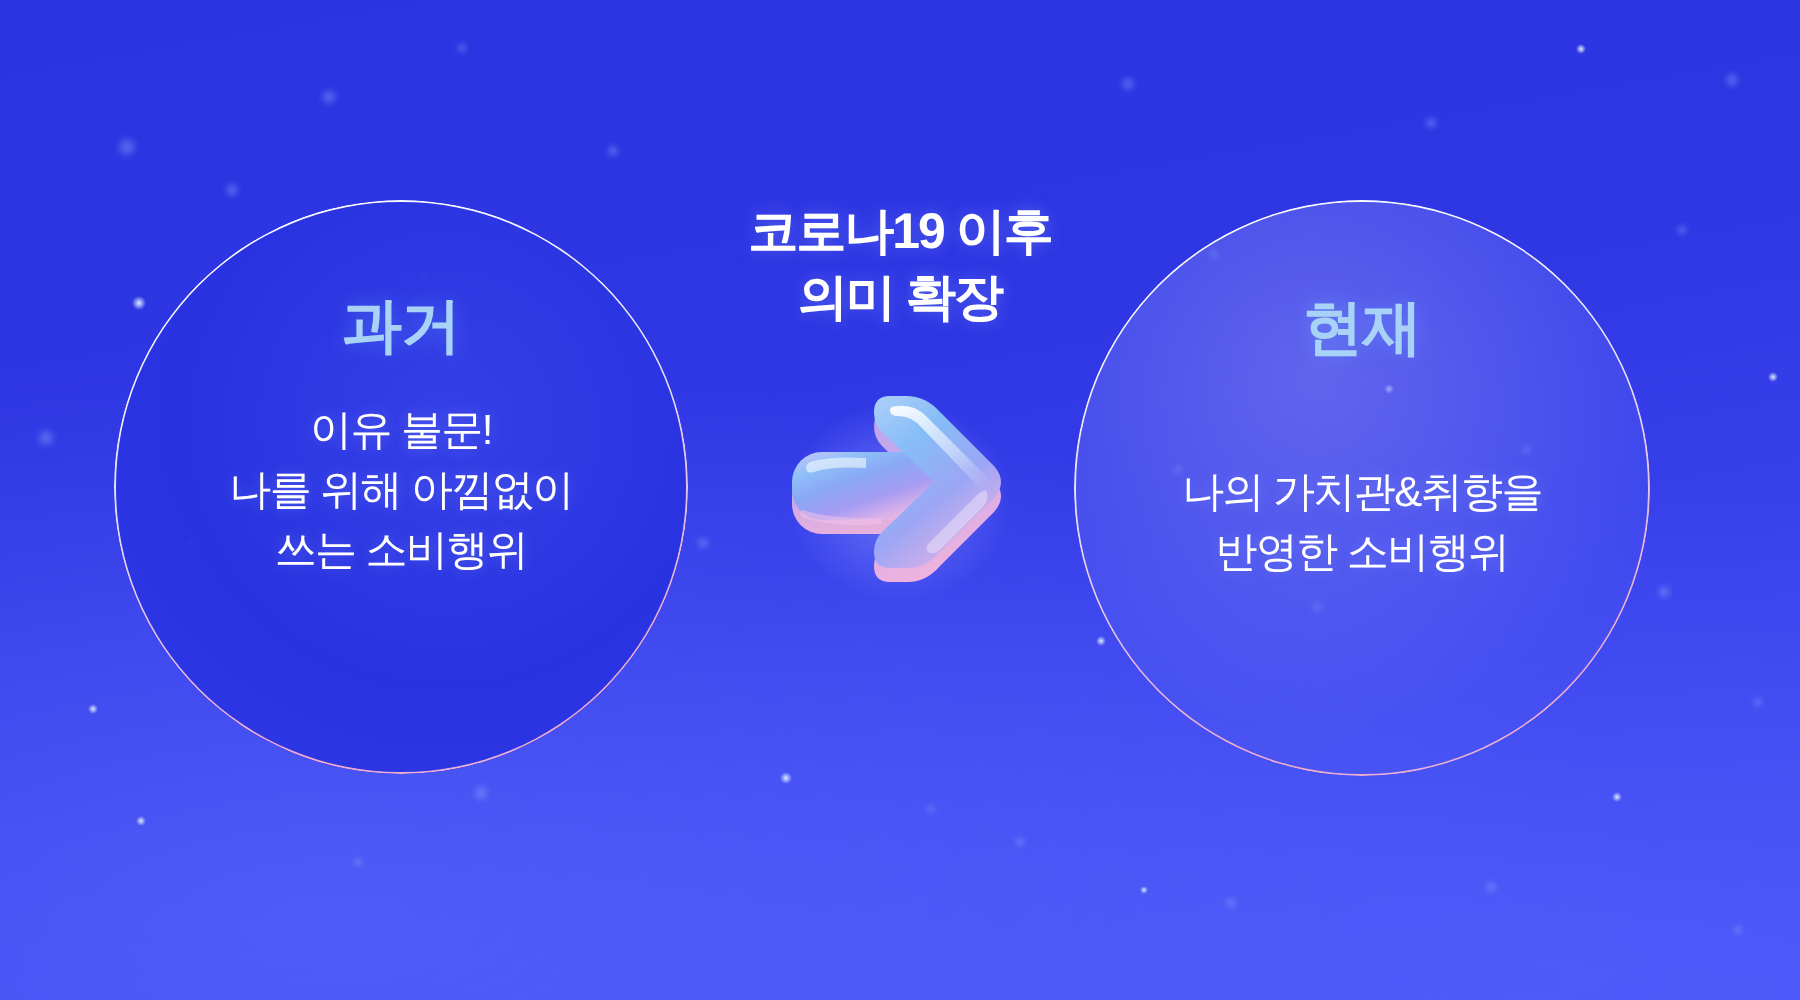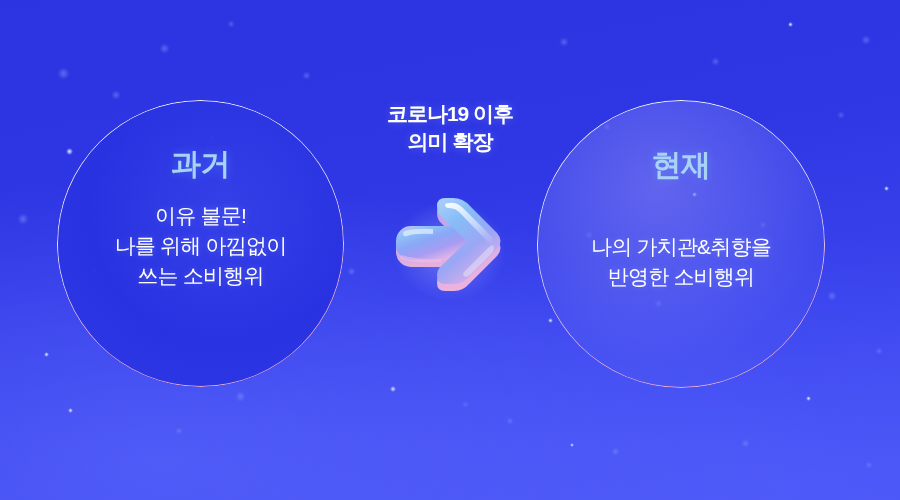--- a/index.html
+++ b/index.html
@@ -112,21 +112,21 @@
   #circle-present .circle-body { margin-top: 52px; }
 
   
   #center-caption {
     position: absolute;
     left: 360px;
     top: 100px;
     width: 180px;
     text-align: center;
     color: #ffffff;
-    font-size: 21px;
+    font-size: 25px;
     font-weight: 700;
     line-height: 1.32;
     letter-spacing: -1px;
     white-space: pre-line;
     text-shadow: 0 0 8px rgba(160,190,255,0.3);
   }
 
   
   #arrow-wrap {
     position: absolute;

